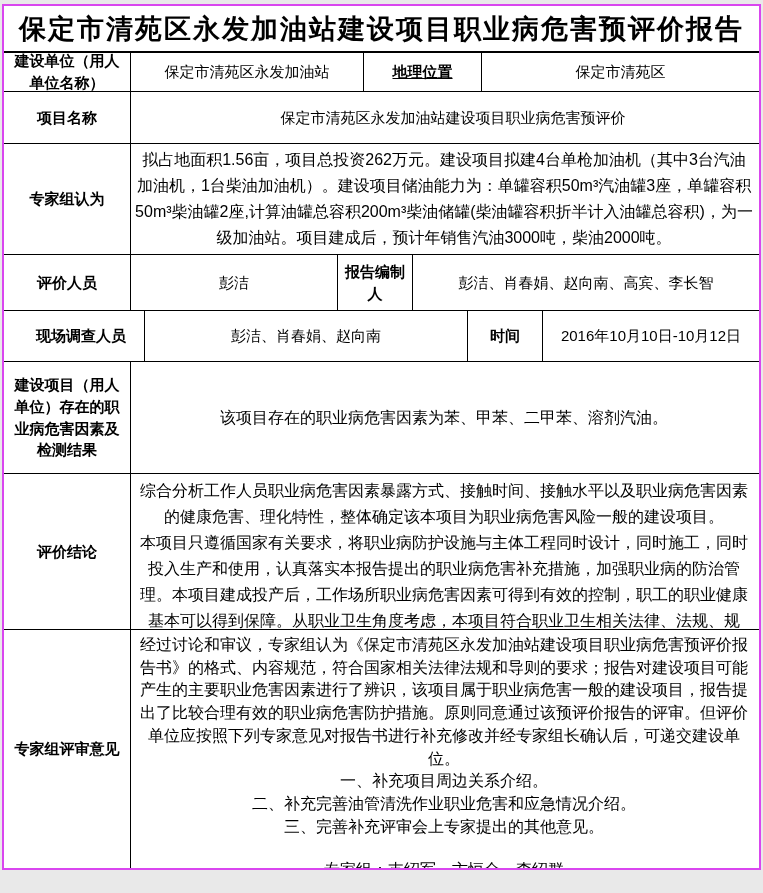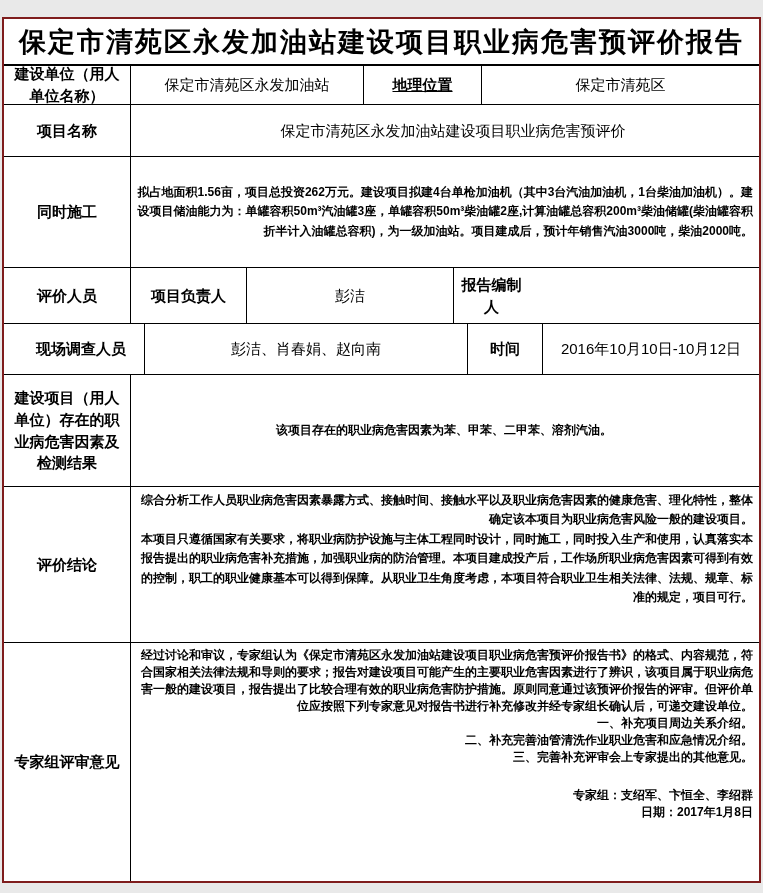--- a/index.html
+++ b/index.html
@@ -10,24 +10,24 @@
   }
   .page {
     position:relative;
     width:763px;
     height:893px;
     background:#e9e9e9;
     overflow:hidden;
   }
   .doc-table {
     position:absolute;
-    top:17px; left:2px;
+    top:4px; left:2px;
     width:759px;
     box-sizing:border-box;
-    border:2px solid #7f1d1d;
+    border:2px solid #d946ef;
     background:#fff;
   }
   .row { display:flex; border-bottom:1px solid #000; box-sizing:border-box; }
   .row:last-child { border-bottom:none; }
   .row-title {
     border-bottom:2px solid #000;
     height:47px;
     align-items:center;
     justify-content:center;
   }
@@ -65,24 +65,23 @@
   .r4 .c3 { width:207px; flex:0 0 207px; }
   .r4 .c4 { width:75px; flex:0 0 75px; }
   .r5 { height:51px;padding-left:14px; }
   .r5 .c2 { width:323px; flex:0 0 323px;text-align:center; }
   .r5 .c3 { width:75px; flex:0 0 75px; }
   .r6 { height:112px; }
   .r7 { height:156px; }
   .r8 { height:238px; }
   .paras {
     display:block;
-    text-align:right;
+    text-align:center;
     padding:4px 6px 4px 4px;
-    font-size:12px;
-    font-weight:bold;
+    font-size:16px;
   }
   .paras.vcenter {
     display:flex;
     flex-direction:column;
     justify-content:center;
   }
   .paras p { margin:0; line-height:1.62; }
   .r8 .paras p { line-height:1.42; }
   .sig-line { margin-top:21px !important; }
 </style>
@@ -102,31 +101,31 @@
       <div class="cell lab c3">地理位置</div>
       <div class="cell grow">保定市清苑区</div>
     </div>
 
     <div class="row r2">
       <div class="cell lab w-label">项目名称</div>
       <div class="cell grow">保定市清苑区永发加油站建设项目职业病危害预评价</div>
     </div>
 
     <div class="row r3">
-      <div class="cell lab w-label">同时施工</div>
+      <div class="cell lab w-label">专家组认为</div>
       <div class="cell grow paras vcenter">
         <p>拟占地面积1.56亩，项目总投资262万元。建设项目拟建4台单枪加油机（其中3台汽油加油机，1台柴油加油机）。建设项目储油能力为：单罐容积50m³汽油罐3座，单罐容积50m³柴油罐2座,计算油罐总容积200m³柴油储罐(柴油罐容积折半计入油罐总容积)，为一级加油站。项目建成后，预计年销售汽油3000吨，柴油2000吨。</p>
       </div>
     </div>
 
     <div class="row r4">
       <div class="cell lab w-label">评价人员</div>
-      <div class="cell lab c2">项目负责人</div>
       <div class="cell c3">彭洁</div>
       <div class="cell lab c4">报告编制人</div>
+      <div class="cell grow">彭洁、肖春娟、赵向南、高宾、李长智</div>
     </div>
 
     <div class="row r5">
       <div class="cell lab w-label">现场调查人员</div>
       <div class="cell c2">彭洁、肖春娟、赵向南</div>
       <div class="cell lab c3">时间</div>
       <div class="cell grow">2016年10月10日-10月12日</div>
     </div>
 
     <div class="row r6">

